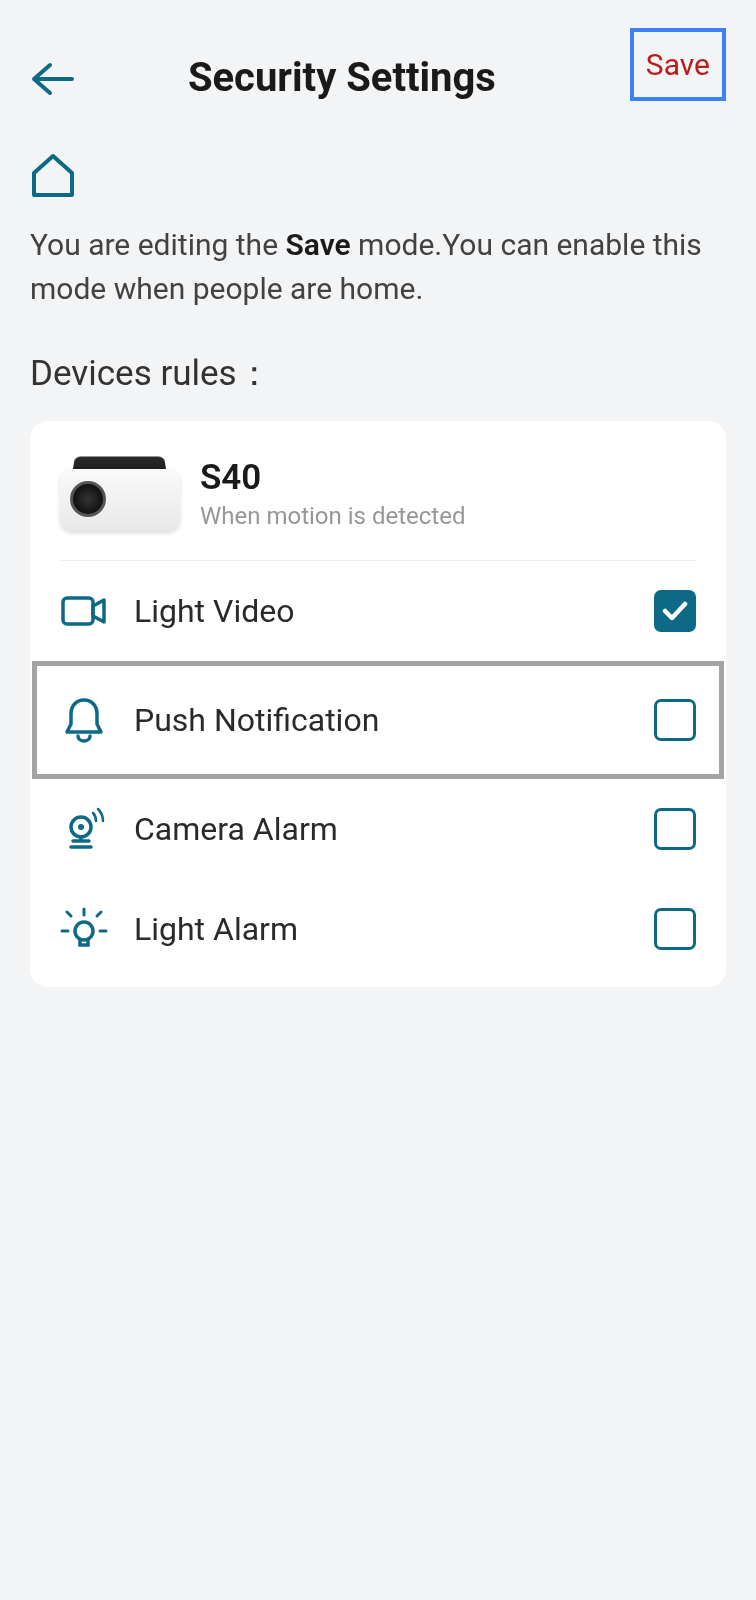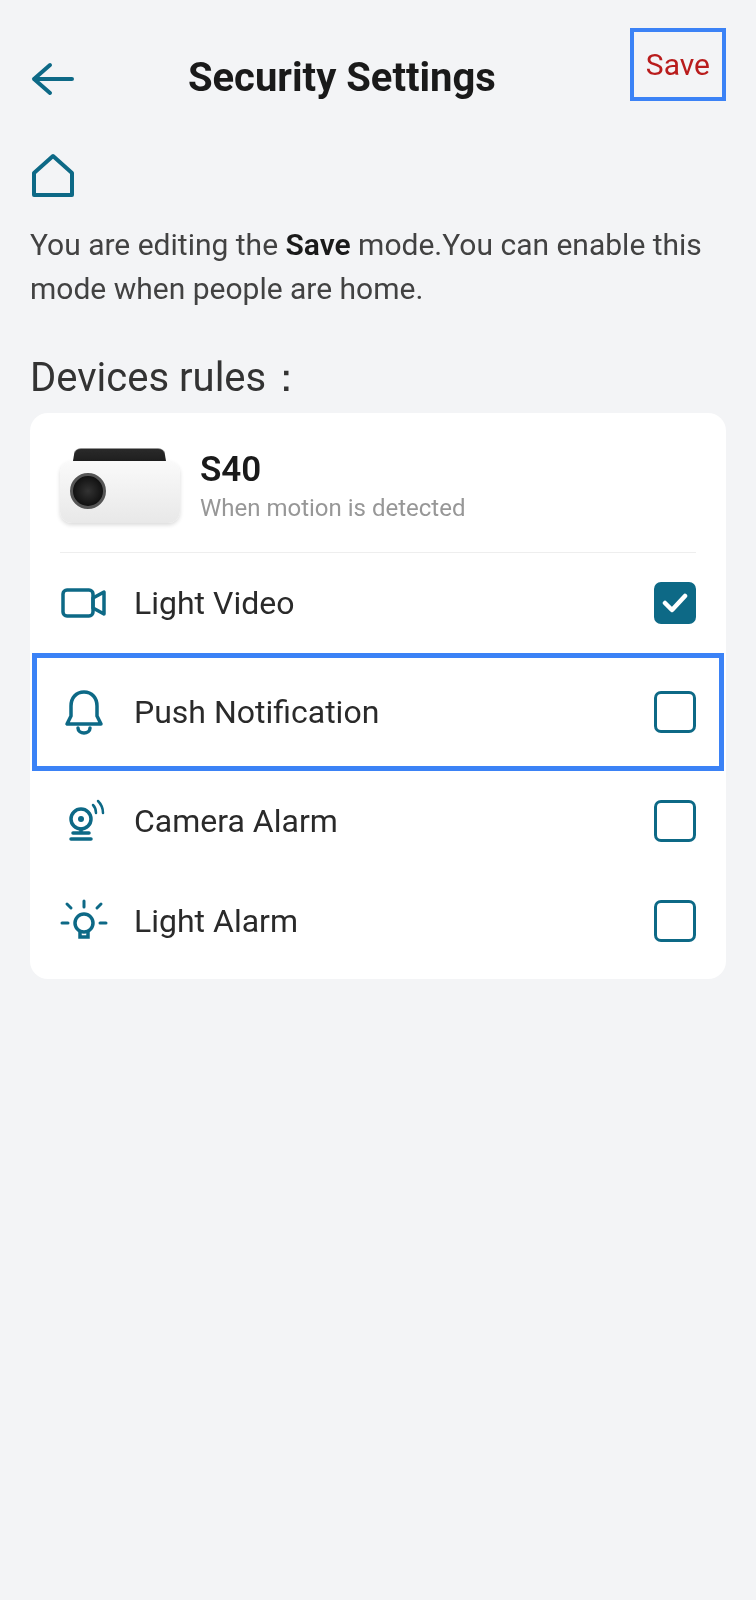--- a/index.html
+++ b/index.html
@@ -55,23 +55,23 @@
       font-size: 30px;
       color: #424242;
       line-height: 1.45;
       margin-bottom: 40px;
     }
     .description strong {
       font-weight: 600;
       color: #1a1a1a;
     }
     .section-title {
-      font-size: 40px;
+      font-size: 35px;
       color: #333;
-      margin-bottom: 8px;
+      margin-bottom: 24px;
     }
     .card {
       background: #fff;
       border-radius: 18px;
       padding: 0 30px;
     }
     .device-header {
       display: flex;
       align-items: center;
       padding: 30px 0 24px 0;
@@ -154,21 +154,21 @@
       border-radius: 7px;
       display: flex;
       align-items: center;
       justify-content: center;
       cursor: pointer;
     }
     .checkbox.checked {
       background: #0d6986;
     }
     .highlight-box {
-      border: 5px solid #3b82f6;
+      border: 5px solid #a3a3a3;
       margin: 0 -28px;
       padding: 0 23px;
     }
     .highlight-box .rule-row {
       padding: 30px 0;
     }
   </style>
 </head>
 <body>
 

